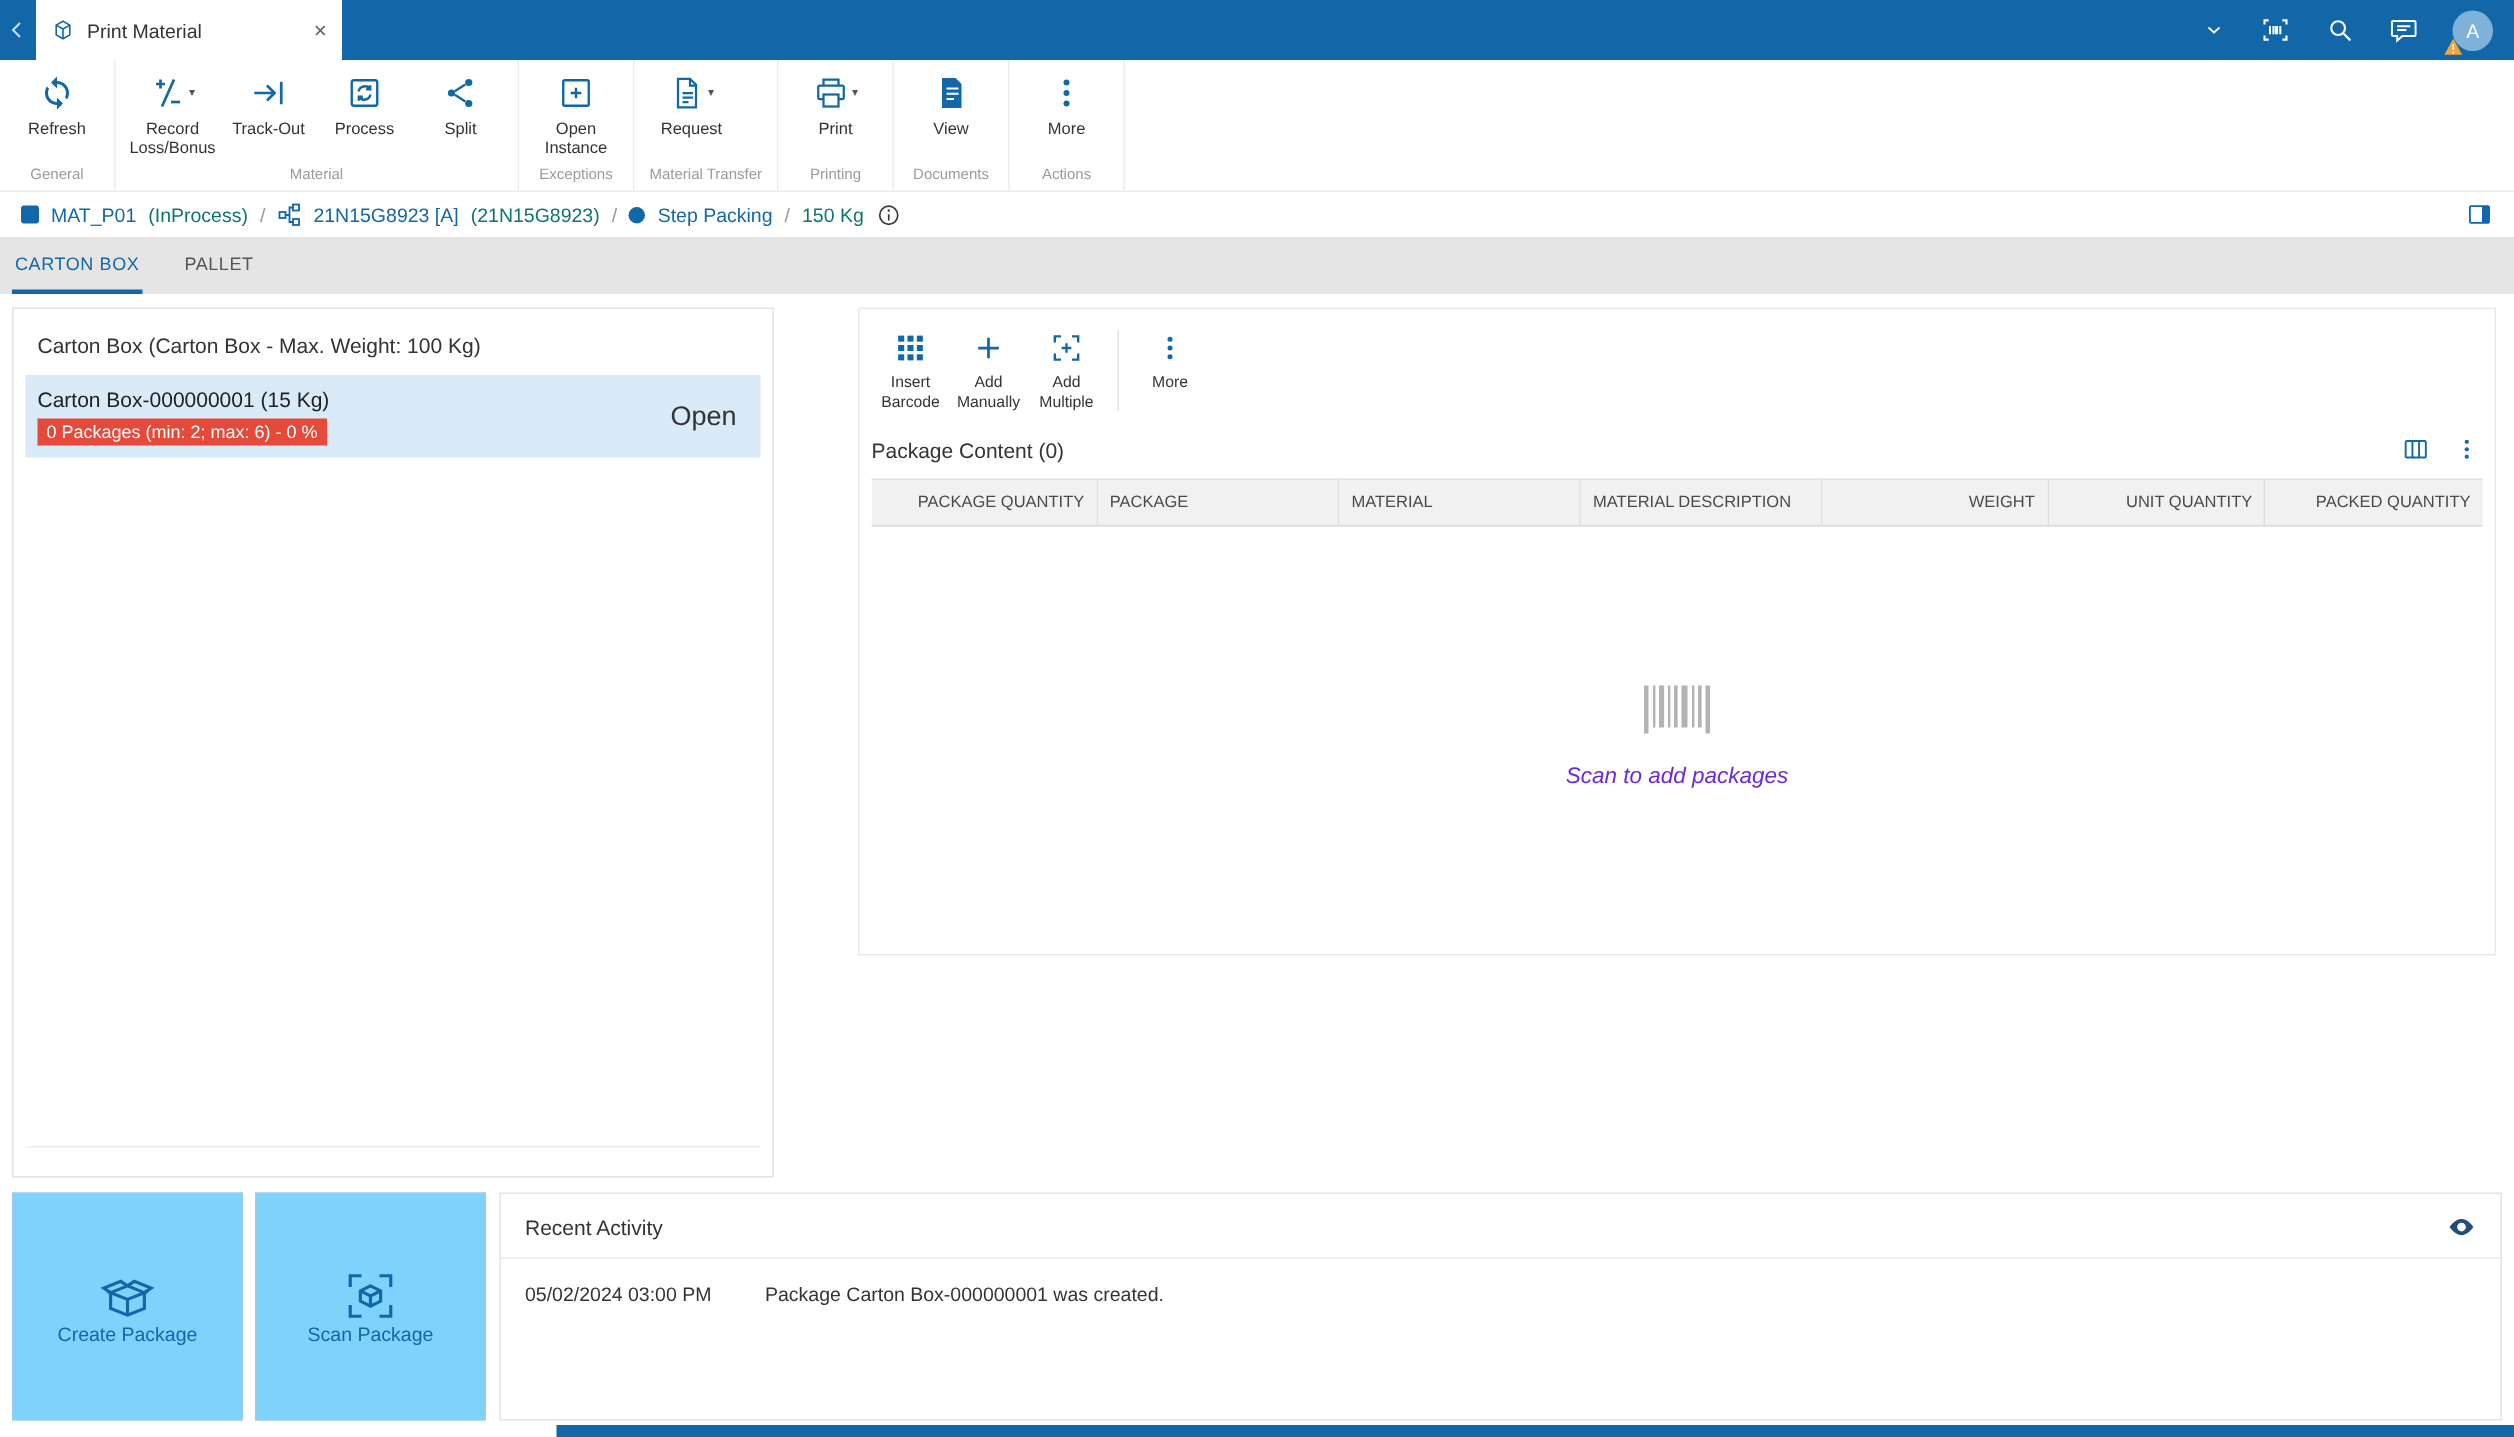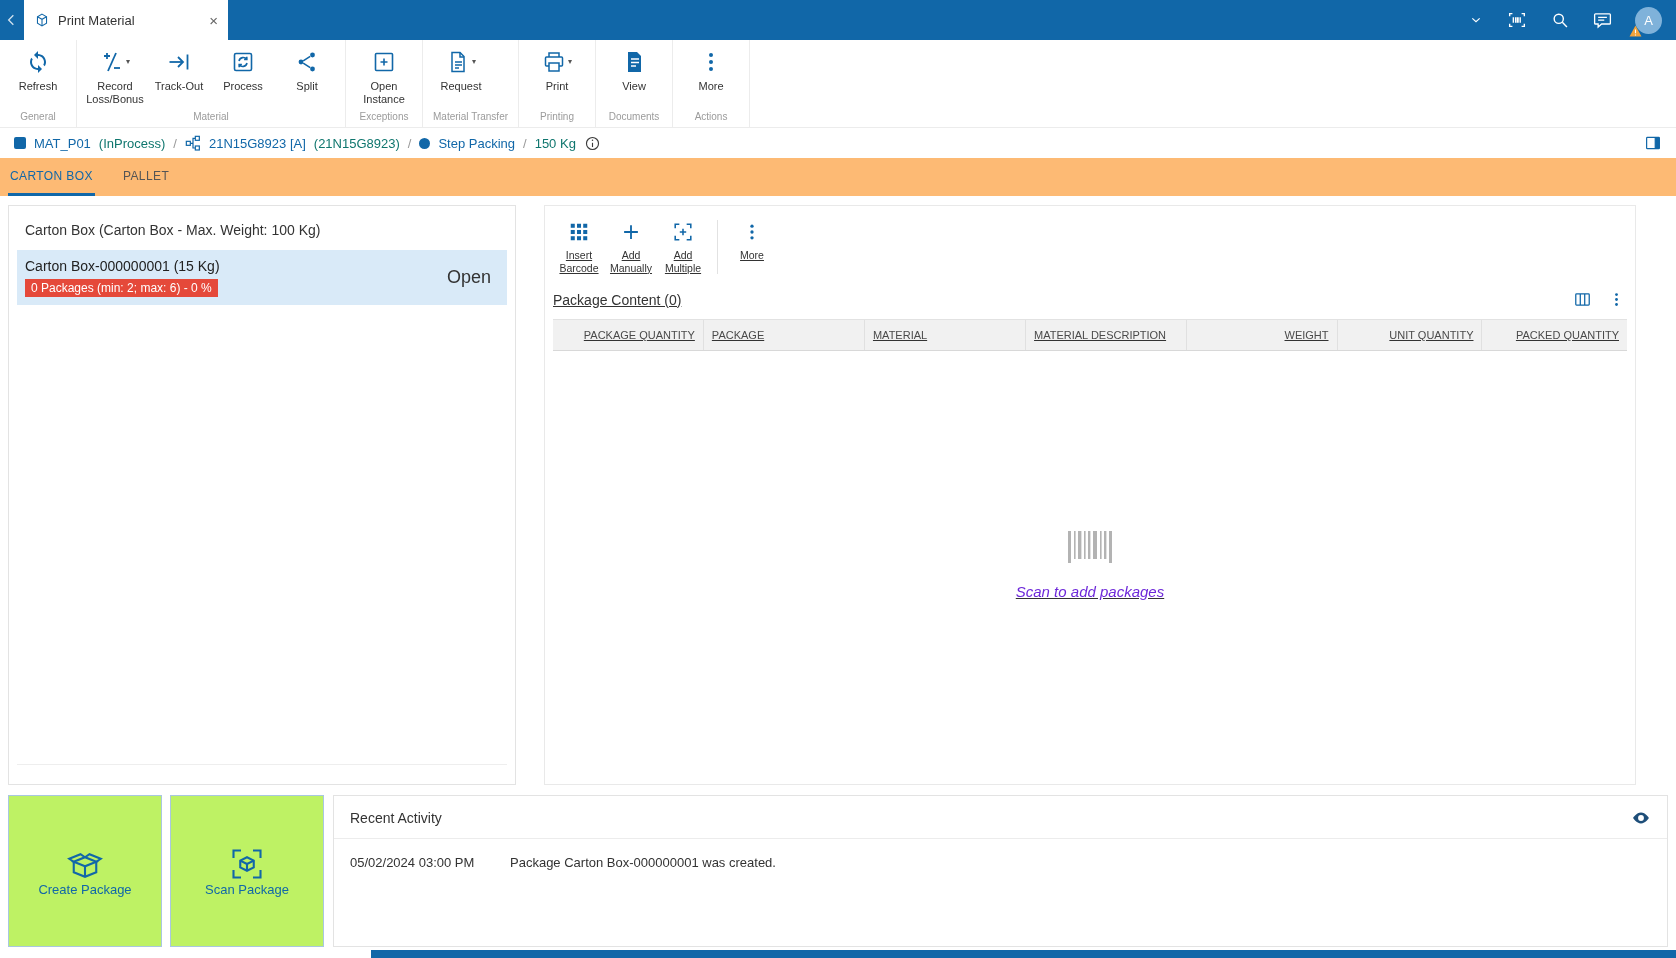--- a/index.html
+++ b/index.html
@@ -39,39 +39,39 @@
                 display:flex; align-items:center; padding:0 14px; gap:8px; font-size:13px; }
   .bc-square { width:12px; height:12px; background:var(--blue); border-radius:2px; }
   .bc-circle { width:11px; height:11px; background:var(--blue); border-radius:50%; }
   .bc-link { color:var(--blue); cursor:pointer; }
   .bc-sep { color:#999; }
   .bc-text { color:#0f766e; }
   .bc-right { margin-left:auto; color:var(--blue); cursor:pointer; display:flex; }
   .info-icon { display:flex; cursor:pointer; color:#3a3a3a; }
 
   
-  .tabs { position:absolute; top:158px; left:0; right:0; height:38px; background:#fdba74;
+  .tabs { position:absolute; top:158px; left:0; right:0; height:38px; background:#e5e5e5;
           display:flex; padding-left:8px; gap:26px; }
   .tab { font-size:12px; letter-spacing:.4px; color:#555; display:flex; align-items:center;
          border-bottom:3px solid transparent; padding:0 2px; cursor:pointer; }
   .tab.active { color:var(--blue); border-bottom-color:var(--blue); }
 
   
   .left-panel { position:absolute; left:8px; top:205px; width:508px; height:580px; background:#fff;
                 border:1px solid #e3e3e3; padding:8px; display:flex; flex-direction:column; }
   .panel-title { font-size:14px; color:#333; padding:8px 8px 12px; }
   .box-item { background:var(--sel); display:flex; align-items:center; padding:8px; cursor:pointer; }
   .box-main { flex:1; }
   .box-name { font-size:14px; color:#222; margin-bottom:5px; }
   .box-badge { display:inline-block; background:var(--red); color:#fff; font-size:12px; padding:2px 6px; }
   .box-status { font-size:18px; color:#333; padding:0 8px; }
   .panel-footer { margin-top:auto; border-top:1px solid #eee; height:12px; }
 
-  .right-panel { position:absolute; left:544px; top:205px; width:1092px; height:580px; background:#fff;
-                 border:1px solid #e9e9e9; padding:8px; display:flex; flex-direction:column;text-decoration:underline; }
+  .right-panel { position:absolute; left:572px; top:205px; width:1092px; height:432px; background:#fff;
+                 border:1px solid #e9e9e9; padding:8px; display:flex; flex-direction:column; }
   .pkg-toolbar { display:flex; align-items:stretch; height:66px; }
   .ptool { width:52px; display:flex; flex-direction:column; align-items:center; padding-top:5px; gap:4px; cursor:pointer; }
   .pticon { height:26px; display:flex; align-items:center; justify-content:center; color:var(--blue); }
   .ptlabel { font-size:10.5px; color:#333; text-align:center; line-height:1.2; }
   .ptool-sep { width:1px; background:#e2e2e2; margin:6px 8px; }
   .pkg-header { display:flex; align-items:center; padding:10px 2px 10px 0; }
   .pkg-title { flex:1; font-size:14px; color:#333; }
   .pkg-hicon { color:var(--blue); display:flex; margin-left:16px; cursor:pointer; }
 
   table.pkg-table { width:100%; border-collapse:collapse; table-layout:fixed; }
@@ -79,21 +79,21 @@
                   font-size:11px; font-weight:400; color:#4a4a4a; padding:9px 8px; text-align:left;
                   white-space:nowrap; overflow:hidden; cursor:pointer; }
   .pkg-table th + th { border-left:1px solid #e0e0e0; }
   .pkg-table th.num { text-align:right; }
 
   .empty-state { flex:1; display:flex; flex-direction:column; align-items:center; justify-content:center;
                  gap:16px; color:#6d28d9; }
   .empty-text { font-style:italic; font-size:15px; }
 
   
-  .action-card { position:absolute; top:795px; width:154px; height:152px; background:#bef264;
+  .action-card { position:absolute; top:795px; width:154px; height:152px; background:#7dd3fc;
                  border:1px solid #a9c7e0; display:flex; flex-direction:column; align-items:center;
                  justify-content:center; color:var(--blue); cursor:pointer; }
   #create-card { left:8px; } #scan-card { left:170px; }
   .action-label { font-size:13px; }
 
   .activity { position:absolute; left:333px; top:795px; width:1335px; height:152px; background:#fff;
               border:1px solid #e3e3e3; }
   .activity-head { display:flex; align-items:center; padding:12px 16px 10px; border-bottom:1px solid #ececec; }
   .activity-title { flex:1; font-size:14px; color:#333; }
   .eye-btn { display:flex; cursor:pointer; }

